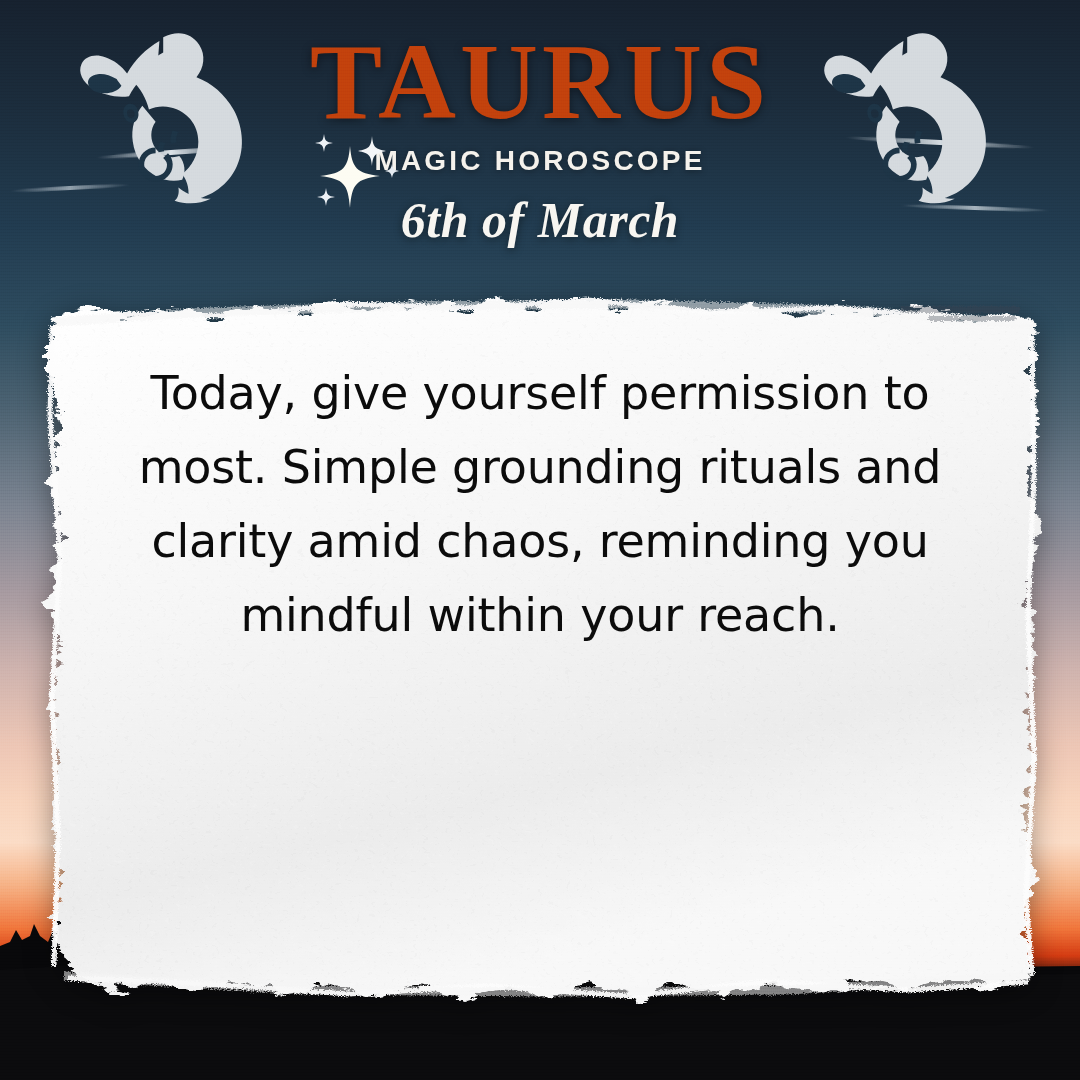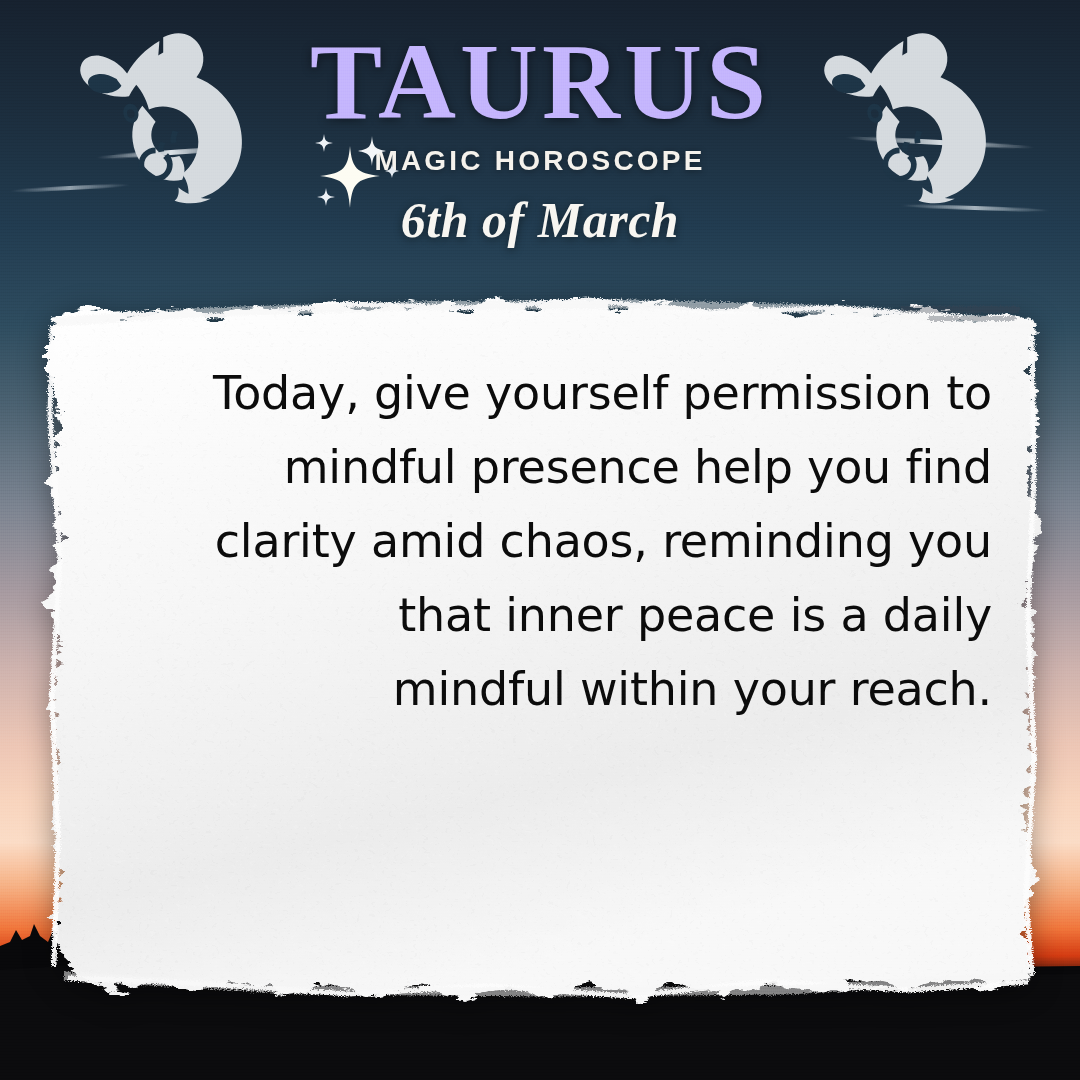--- a/index.html
+++ b/index.html
@@ -58,21 +58,21 @@
   
   .landmass{position:absolute;left:0;right:0;bottom:0;height:230px;}
 
   
   .header{position:absolute;left:0;right:0;top:0;height:280px;text-align:center;}
   .title{
     font-family:"Liberation Serif", serif;
     font-weight:700;
     font-size:108px;
     letter-spacing:4px;
-    color:#c4b5fd;
+    color:#c2410c;
     line-height:1;
     margin:0;
     padding-top:28px;
     text-shadow:0 2px 10px rgba(0,0,0,.45);
   }
   .subtitle{
     font-family:"Liberation Sans", sans-serif;
     font-weight:700;
     font-size:28px;
     letter-spacing:3.2px;
@@ -105,21 +105,21 @@
   
   .quote{
     position:absolute;left:60px;right:60px;top:80px;
     text-align:center;
     font-family:"DejaVu Sans", sans-serif;
     font-size:46px;
     line-height:74px;
     color:#0b0b0b;
     letter-spacing:-0.2px;
   }
-  .quote .ln{display:block;white-space:nowrap;text-align:right;}
+  .quote .ln{display:block;white-space:nowrap;}
 </style>
 </head>
 <body>
 
 <div id="stage">
 
   <div class="bg"></div>
 
   <div class="streak s1"></div>
   <div class="streak s2"></div>
@@ -290,21 +290,20 @@
 
         <g fill="rgba(60,70,80,.35)" filter="url(#fuzz)">
           <rect x="872" y="30" width="120" height="7" rx="3"></rect>
           <rect x="900" y="40" width="88" height="5" rx="2"></rect>
         </g>
       </svg>
     </div>
 
     <div class="quote">
       <span class="ln">Today, give yourself permission to</span>
-      <span class="ln">mindful presence help you find</span>
+      <span class="ln">most. Simple grounding rituals and</span>
       <span class="ln">clarity amid chaos, reminding you</span>
-      <span class="ln">that inner peace is a daily</span>
       <span class="ln">mindful within your reach.</span>
     </div>
   </div>
 
   <div class="grain"></div>
 </div>
 
 </body></html>

